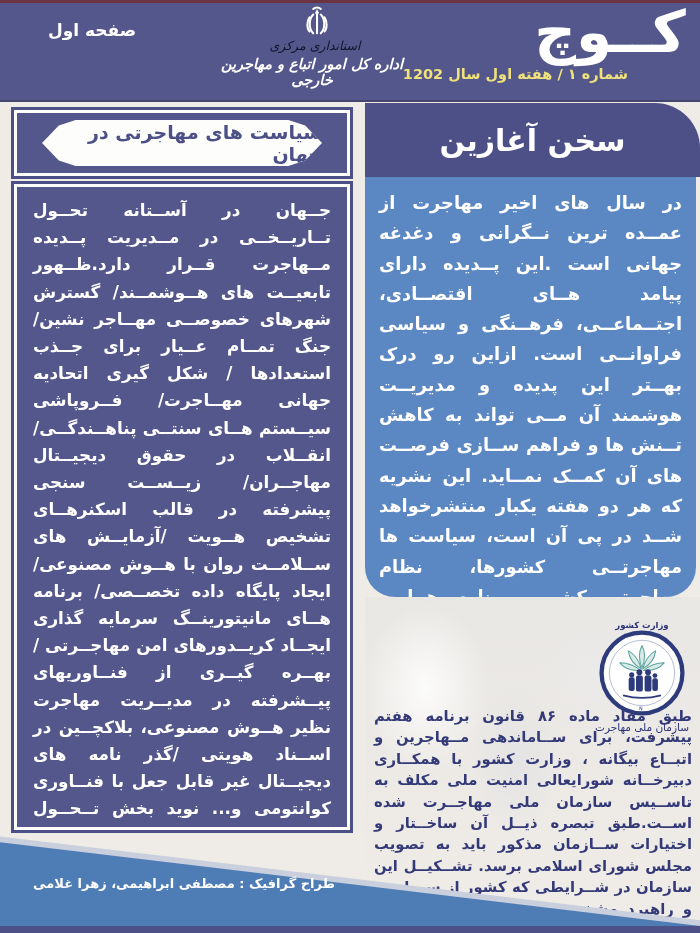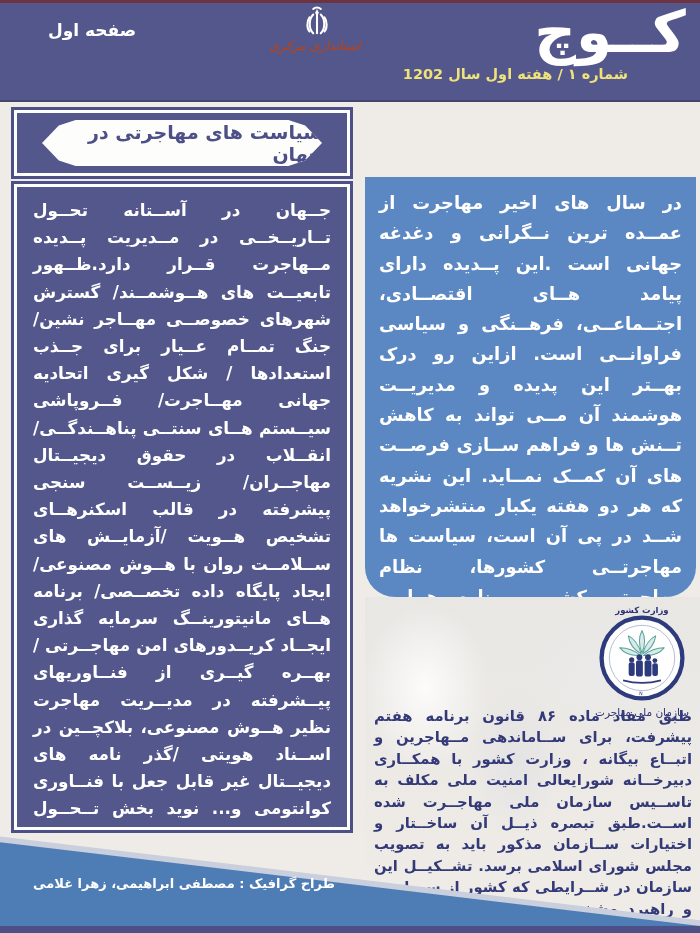--- a/index.html
+++ b/index.html
@@ -4,21 +4,21 @@
 <style>
   html,body{margin:0;padding:0;}
   body{font-family:"DejaVu Sans","Liberation Sans",sans-serif;background:#888;}
   #page{position:relative;width:700px;height:933px;margin:0 auto;background:#efece7;overflow:hidden;direction:rtl;}
 
   
   .top-edge{position:absolute;top:0;left:0;width:700px;height:3px;background:#6e3340;}
   .masthead{position:absolute;top:3px;left:0;width:700px;height:97px;background:#54578b;border-bottom:2px solid #43466f;}
   .page-badge{position:absolute;top:20px;left:48px;color:#fff;font-weight:bold;font-size:17px;}
   .emblem{position:absolute;top:5px;right:368px;width:30px;height:36px;}
-  .org-line1{position:absolute;top:38px;right:330px;width:110px;color:#c2410c;font-size:12.5px;text-align:center;font-style:italic;}
+  .org-line1{position:absolute;top:38px;right:330px;width:110px;color:#0f172a;font-size:12.5px;text-align:center;font-style:italic;}
   .org-line2{position:absolute;top:56px;right:288px;width:200px;color:#fff;font-size:14.5px;font-weight:bold;text-align:center;font-style:italic;}
   .masthead-title{position:absolute;top:-8px;right:10px;width:160px;color:#fff;font-size:58px;font-weight:bold;text-align:center;line-height:80px;}
   .issue-line{position:absolute;top:66px;right:72px;color:#efe27a;font-weight:bold;font-size:14.5px;}
 
   
   .framed{background:#54578b;border:3px solid #fdfdfb;outline:3px solid #4c5087;}
 
   
   .world-title-box{position:absolute;top:110px;left:14px;width:330px;height:60px;display:flex;align-items:center;justify-content:center;}
   .cartouche{background:#fdfdfb;width:280px;height:46px;display:flex;align-items:center;justify-content:center;
@@ -34,21 +34,21 @@
   .opening-panel{position:absolute;top:177px;right:4px;width:331px;height:420px;background:#5b87c2;border-radius:0 0 30px 30px;overflow:hidden;}
   .opening-body{color:#fff;font-weight:bold;font-size:17.8px;line-height:30.3px;text-align:justify;padding:11px 14px;direction:rtl;}
 
   
   .national-section{position:absolute;top:597px;right:0;width:335px;height:300px;
     background:
       radial-gradient(ellipse 90px 120px at 18% 30%,rgba(255,255,255,.85),rgba(255,255,255,0) 70%),
       radial-gradient(ellipse 70px 110px at 45% 55%,rgba(225,225,228,.7),rgba(255,255,255,0) 70%),
       radial-gradient(ellipse 100px 80px at 70% 25%,rgba(235,235,238,.6),rgba(255,255,255,0) 70%),
       linear-gradient(180deg,#e9e7e4,#efece7);}
-  .national-head{position:absolute;top:8px;right:6px;width:322px;display:flex;direction:rtl;flex-direction:column;}
+  .national-head{position:absolute;top:23px;right:6px;width:322px;display:flex;direction:rtl;flex-direction:column;}
   .org-logo-block{width:104px;text-align:center;}
   .logo-ministry{font-size:8.5px;color:#2c3178;font-weight:bold;}
   .logo-circle{width:86px;height:86px;margin:0 auto;}
   .logo-caption{font-size:10.5px;color:#2c3178;font-weight:normal;margin-top:1px;}
   .national-title{flex:1;color:#2c3178;font-weight:bold;font-size:19.5px;line-height:28px;text-align:center;padding-top:22px;}
   .national-body{position:absolute;top:108px;right:8px;width:318px;color:#343a78;font-weight:bold;font-size:14.8px;line-height:21.4px;text-align:justify;direction:rtl;}
 
   
   .band-light{position:absolute;top:818px;left:0;width:700px;height:115px;background:#c9cfdd;
     clip-path:polygon(0 16%,100% 89%,100% 100%,0 100%);}
@@ -71,33 +71,37 @@
       <path d="M16 8 L16 30"></path>
       <path d="M12 10 C7 15 7 25 12 30"></path>
       <path d="M20 10 C25 15 25 25 20 30"></path>
       <path d="M8 13 C5 17 5 25 8 28"></path>
       <path d="M24 13 C27 17 27 25 24 28"></path>
       <path d="M12 4 C14 2 18 2 20 4"></path>
     </g>
     <path d="M16 4 L18 8 L16 12 L14 8 Z" fill="#fff"></path>
   </svg>
   <div class="org-line1">استانداری مرکزی</div>
+  <div class="org-line2">اداره کل امور اتباع و مهاجرین خارجی</div>
 
   <div class="masthead-title">کــوچ</div>
   <div class="issue-line">شماره ۱ / هفته اول سال 1202</div>
 
   <div class="world-title-box framed">
     <div class="cartouche">
       <span class="world-title">سیاست های مهاجرتی در جهان</span>
     </div>
   </div>
   <div class="world-body-box framed">
     <div class="world-body">جــهان در آســتانه تحــول تــاریــخــی در مــدیریت پــدیده مــهاجرت قــرار دارد.ظــهور تابعیــت های هــوشمــند/ گسترش شهرهای خصوصــی مهــاجر نشین/ جنگ تمــام عــیار برای جــذب استعدادها / شکل گیری اتحادیه جهانی مهــاجرت/ فــروپاشی سیــستم هــای سنتــی پناهــندگــی/ انقــلاب در حقوق دیجیــتال مهاجــران/ زیــســت سنجی پیشرفته در قالب اسکنرهــای تشخیص هــویت /آزمایــش های ســلامــت روان با هــوش مصنوعی/ ایجاد پایگاه داده تخصــصی/ برنامه هــای مانیتورینــگ سرمایه گذاری ایجــاد کریــدورهای امن مهاجــرتی /بهــره گیــری از فنــاوریهای پیــشرفته در مدیــریت مهاجرت نظیر هــوش مصنوعی، بلاکچــین در اســناد هویتی /گذر نامه های دیجیــتال غیر قابل جعل با فنــاوری کوانتومی و... نوید بخش تــحــول گســترده در عرصــه مدیریــت مهاجرت است که کشور ایران هم ضرورتا می بایست با سرعت زیاد خود را با این تحولات منطبق سازد.</div>
   </div>
 
+  <div class="opening-bar">
+    <span class="opening-title">سخن آغازین</span>
+  </div>
   <div class="opening-panel">
     <div class="opening-body">در سال های اخیر مهاجرت از عمــده ترین نــگرانی و دغدغه جهانی است .این پــدیده دارای پیامد هــای اقتصــادی، اجتــماعــی، فرهــنگی و سیاسی فراوانــی است. ازاین رو درک بهــتر این پدیده و مدیریــت هوشمند آن مــی تواند به کاهش تــنش ها و فراهم ســازی فرصــت های آن کمــک نمــاید. این نشریه که هر دو هفته یکبار منتشرخواهد شــد در پی آن است، سیاست ها مهاجرتــی کشورها، نظام مهاجرتی کشورو برنامه هــا و فعالیت های حوزه مهاجرتی استان مرکزی را تبیین و در سیاستــگذاری عرصه مهاجــرت کشورنقش آفرینی نماید.</div>
   </div>
 
   <div class="national-section">
     <div class="national-head">
       <div class="org-logo-block">
         <div class="logo-ministry">وزارت کشور</div>
         <svg class="logo-circle" viewBox="0 0 100 100">
           <circle cx="50" cy="50" r="47" fill="#fdfdfb" stroke="#2d3a7c" stroke-width="5"></circle>

